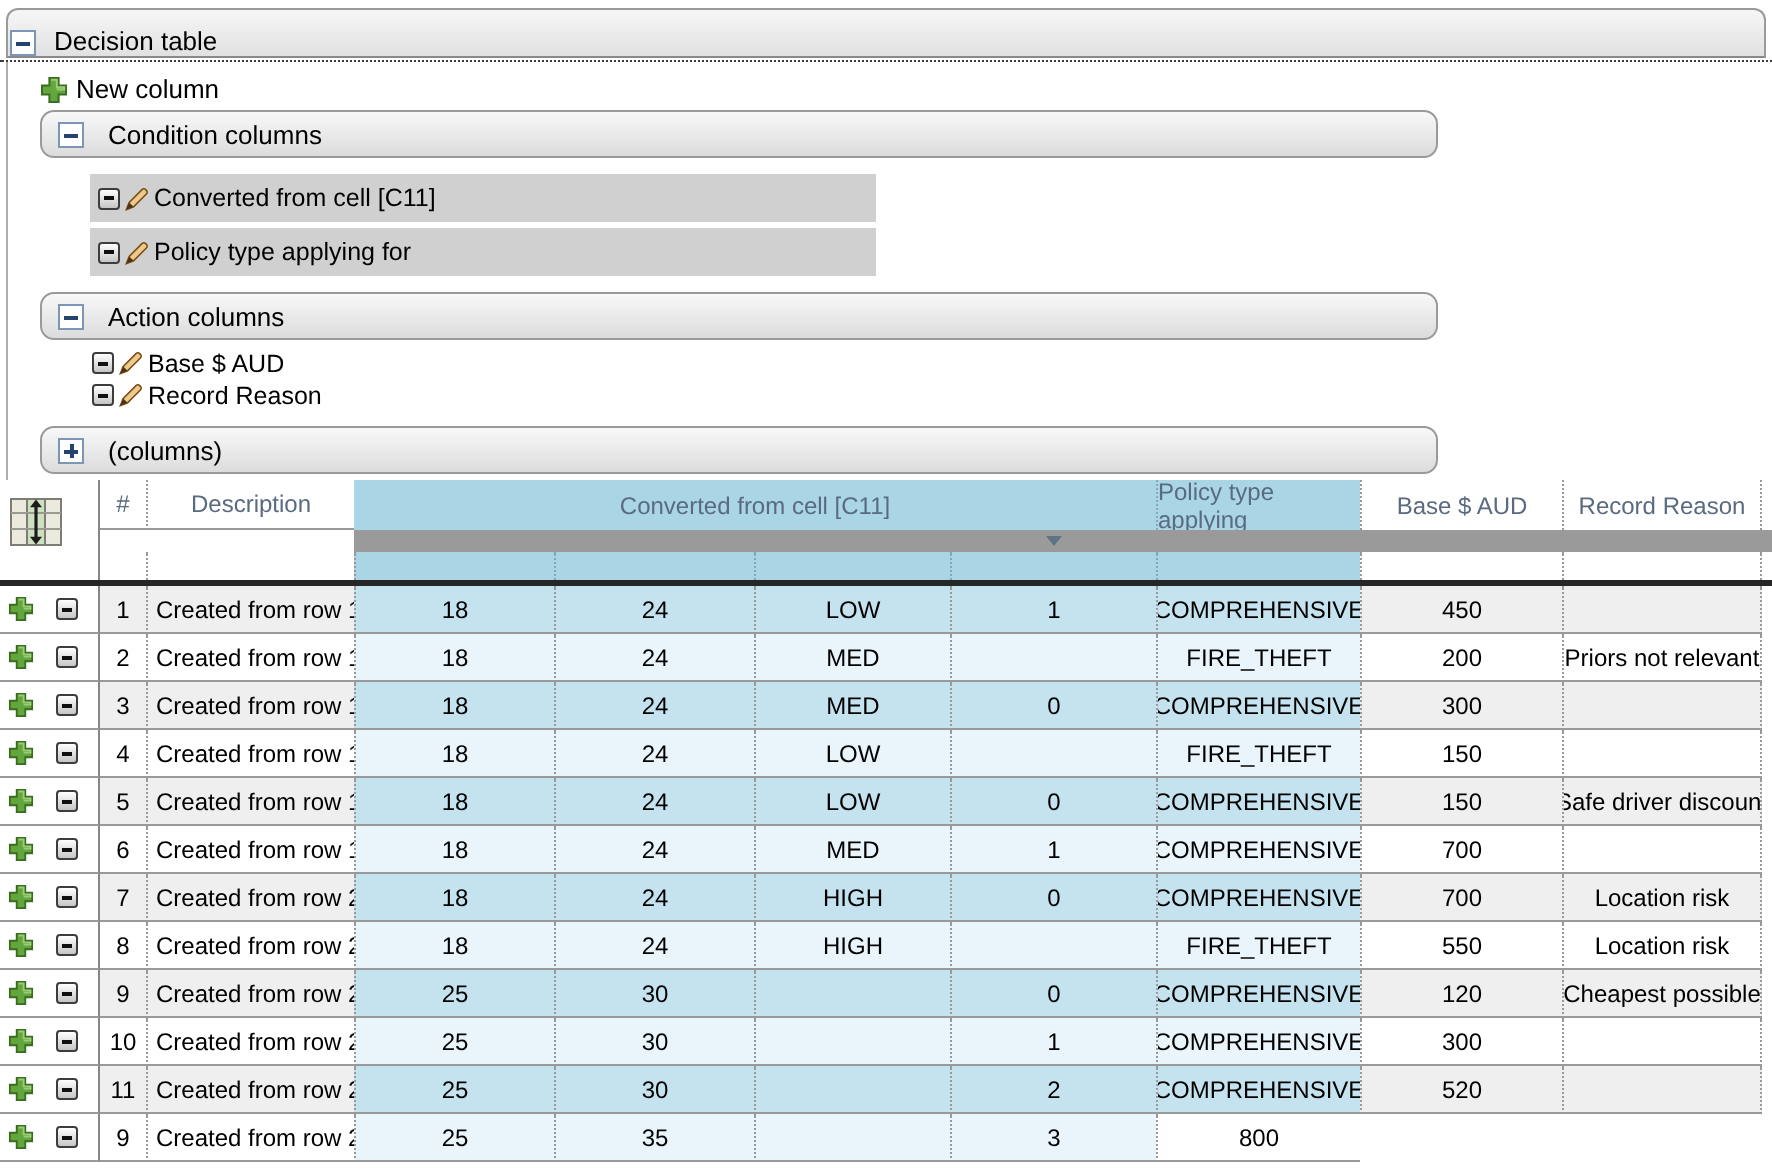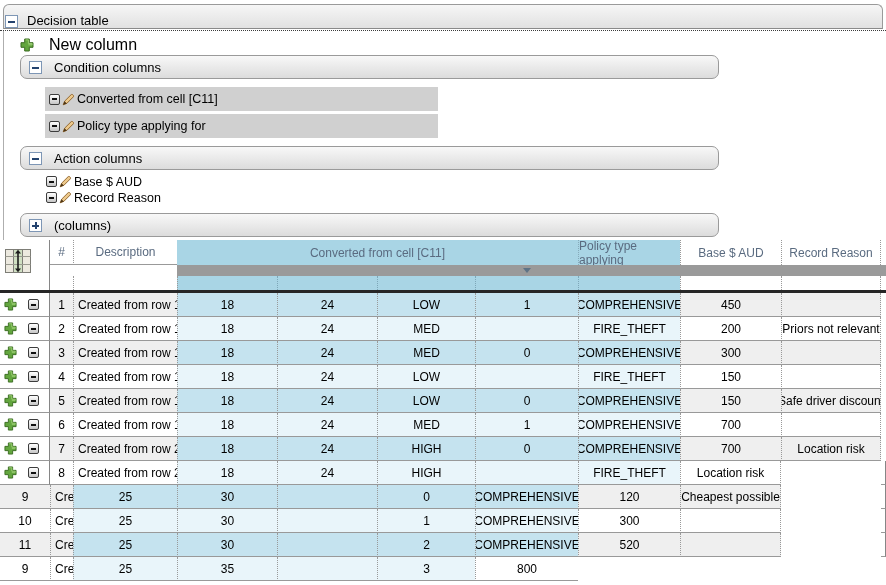--- a/index.html
+++ b/index.html
@@ -12,22 +12,22 @@
           background:linear-gradient(#f6f6f6,#e1e1e1);display:flex;align-items:flex-end;gap:9px;
           padding-left:1px;font-size:13px;}
   .dotted-sep{position:absolute;left:0;top:30px;width:886px;height:0;border-top:1px dotted #3c3c3c;}
   .panel-left-border{position:absolute;left:3px;top:31px;height:213px;width:0;border-left:1px solid #aeaeae;}
 
   .cbox{width:13px;height:13px;box-sizing:border-box;background:#fff;border:1px solid #7d96b5;
         position:relative;flex:none;}
   .cbox::before{content:"";position:absolute;left:2px;top:5px;width:7px;height:2px;background:#24436e;}
   .cbox.plus::after{content:"";position:absolute;left:4.5px;top:2.5px;width:2px;height:7px;background:#24436e;}
 
-  .newcol{position:absolute;left:20px;top:36px;height:17px;display:flex;align-items:center;gap:15px;
-          font-size:16px;cursor:pointer;}
+  .newcol{position:absolute;left:20px;top:36px;height:17px;display:flex;align-items:center;gap:4px;
+          font-size:13px;cursor:pointer;}
 
   .accbar{position:absolute;left:20px;width:699px;height:24px;box-sizing:border-box;
           border:1px solid #9a9a9a;border-radius:7px;background:linear-gradient(#f8f8f8,#dcdcdc);
           display:flex;align-items:center;gap:12px;padding-left:8px;font-size:13px;}
   .accbar.cond{top:55px}.accbar.act{top:146px}.accbar.opt{top:213px}
 
   .itembar{position:absolute;left:45px;width:393px;height:24px;background:#d0d0d0;
            display:flex;align-items:center;gap:2px;padding-left:4px;box-sizing:border-box;font-size:12.5px;}
   .itembar.i1{top:87px}.itembar.i2{top:114px}
 
@@ -310,20 +310,21 @@
         </svg>
         <span class="minus-btn"></span>
       </div>
       <div class="cell num bg-ge">8</div>
       <div class="cell desc dl bg-ge">Created from row 21</div>
       <div class="cell dl bg-be">18</div>
       <div class="cell dl bg-be">24</div>
       <div class="cell dl bg-be">HIGH</div>
       <div class="cell dl bg-be"></div>
       <div class="cell dl bg-be">FIRE_THEFT</div>
+      <div class="cell dl bg-ge">550</div>
       <div class="cell dl dr bg-ge">Location risk</div>
       <div class="fill"></div>
       <div class="cell tools">
         <svg width="13" height="13" viewBox="0 0 14 14">
           <path d="M4.7 1h4.6v3.7H13v4.6H9.3V13H4.7V9.3H1V4.7h3.7z" fill="#63a63e" stroke="#3a6c21" stroke-width="1"></path>
           <path d="M5.6 1.9h2.8v3.7h3.7v1.2H8.4" fill="none" stroke="#9ccd74" stroke-width="1"></path>
         </svg>
         <span class="minus-btn"></span>
       </div>
       <div class="cell num bg-go">9</div>

